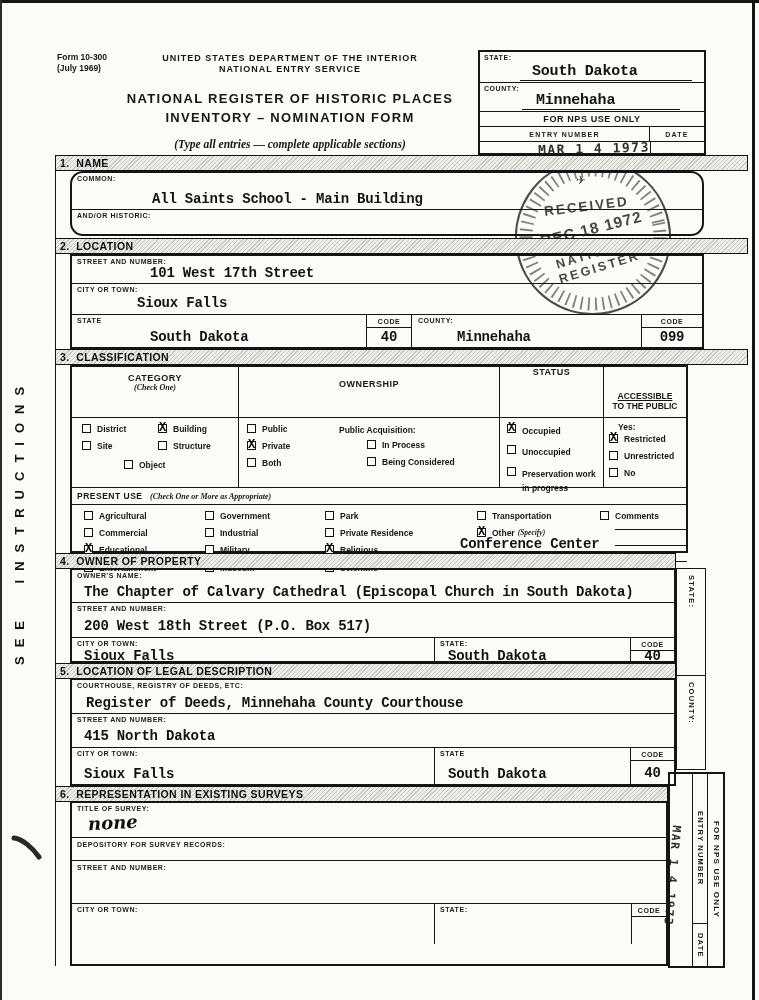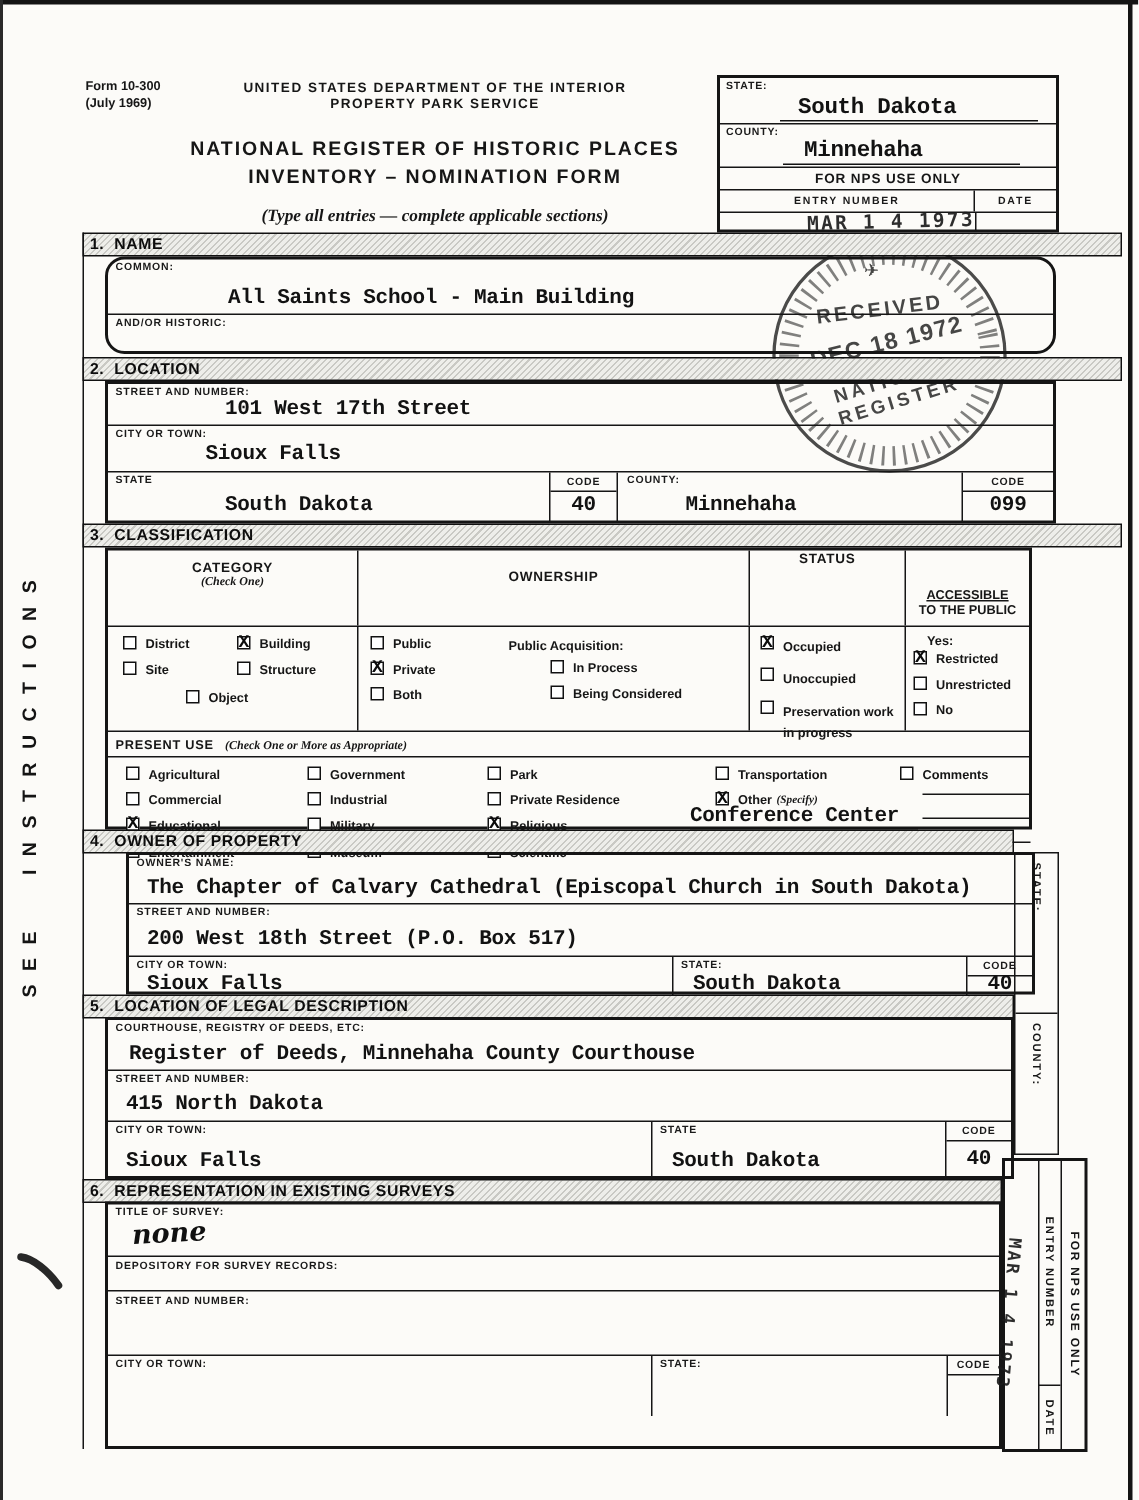--- a/index.html
+++ b/index.html
@@ -68,21 +68,21 @@
   <div class="abs frame-top"></div>
   <div class="abs frame-right"></div>
   <div class="abs frame-left"></div>
 
   <div class="abs" style="left:57px;top:52px;font:700 8.5px 'Liberation Sans',sans-serif;line-height:1.25;">
     <div>Form 10-300</div>
     <div>(July 1969)</div>
   </div>
   <div class="abs hdr-c" style="left:140px;top:53px;width:300px;font:700 9px 'Liberation Sans',sans-serif;letter-spacing:1px;line-height:1.25;">
     <div>UNITED STATES DEPARTMENT OF THE INTERIOR</div>
-    <div>PROPERTY PARK SERVICE</div>
+    <div>NATIONAL ENTRY SERVICE</div>
   </div>
   <div class="abs hdr-c" style="left:100px;top:90px;width:380px;font:700 13px 'Liberation Sans',sans-serif;letter-spacing:1.3px;line-height:1.45;">
     <div>NATIONAL REGISTER OF HISTORIC PLACES</div>
     <div>INVENTORY – NOMINATION FORM</div>
   </div>
   <div class="abs hdr-c" style="left:100px;top:138px;width:380px;font:700 italic 11.5px 'Liberation Serif',serif;">(Type all entries — complete applicable sections)</div>
 
   <div class="abs see-instr" style="left:12px;top:335px;height:330px;">SEE INSTRUCTIONS</div>
 
   <svg class="abs" style="left:8px;top:830px;" width="50" height="40">
@@ -381,21 +381,21 @@
       <div class="hline" style="left:420px;top:56px;width:115px;"></div>
       <div class="hline" style="left:543px;top:24px;width:72px;"></div>
       <div class="hline" style="left:543px;top:40px;width:72px;"></div>
       <div class="hline" style="left:543px;top:56px;width:72px;"></div>
     </div>
   </div>
 
   <div class="bar" style="left:55px;top:553px;width:621px;">
     <span class="bar-title">4.  OWNER OF PROPERTY</span>
   </div>
-  <div class="box" style="left:84px;top:568px;width:606px;height:95px;">
+  <div class="box" style="left:70px;top:568px;width:606px;height:95px;">
     <div class="row" style="height:33px;">
       <span class="lbl abs" style="left:5px;top:2px;">OWNER'S NAME:</span>
       <span class="typed sm abs" style="left:12px;bottom:2px;">The Chapter of Calvary Cathedral (Episcopal Church in South Dakota)</span>
     </div>
     <div class="row" style="height:35px;">
       <span class="lbl abs" style="left:5px;top:2px;">STREET AND NUMBER:</span>
       <span class="typed abs" style="left:12px;bottom:3px;">200 West 18th Street (P.O. Box 517)</span>
     </div>
     <div class="row last" style="height:27px;">
       <div class="cells">

